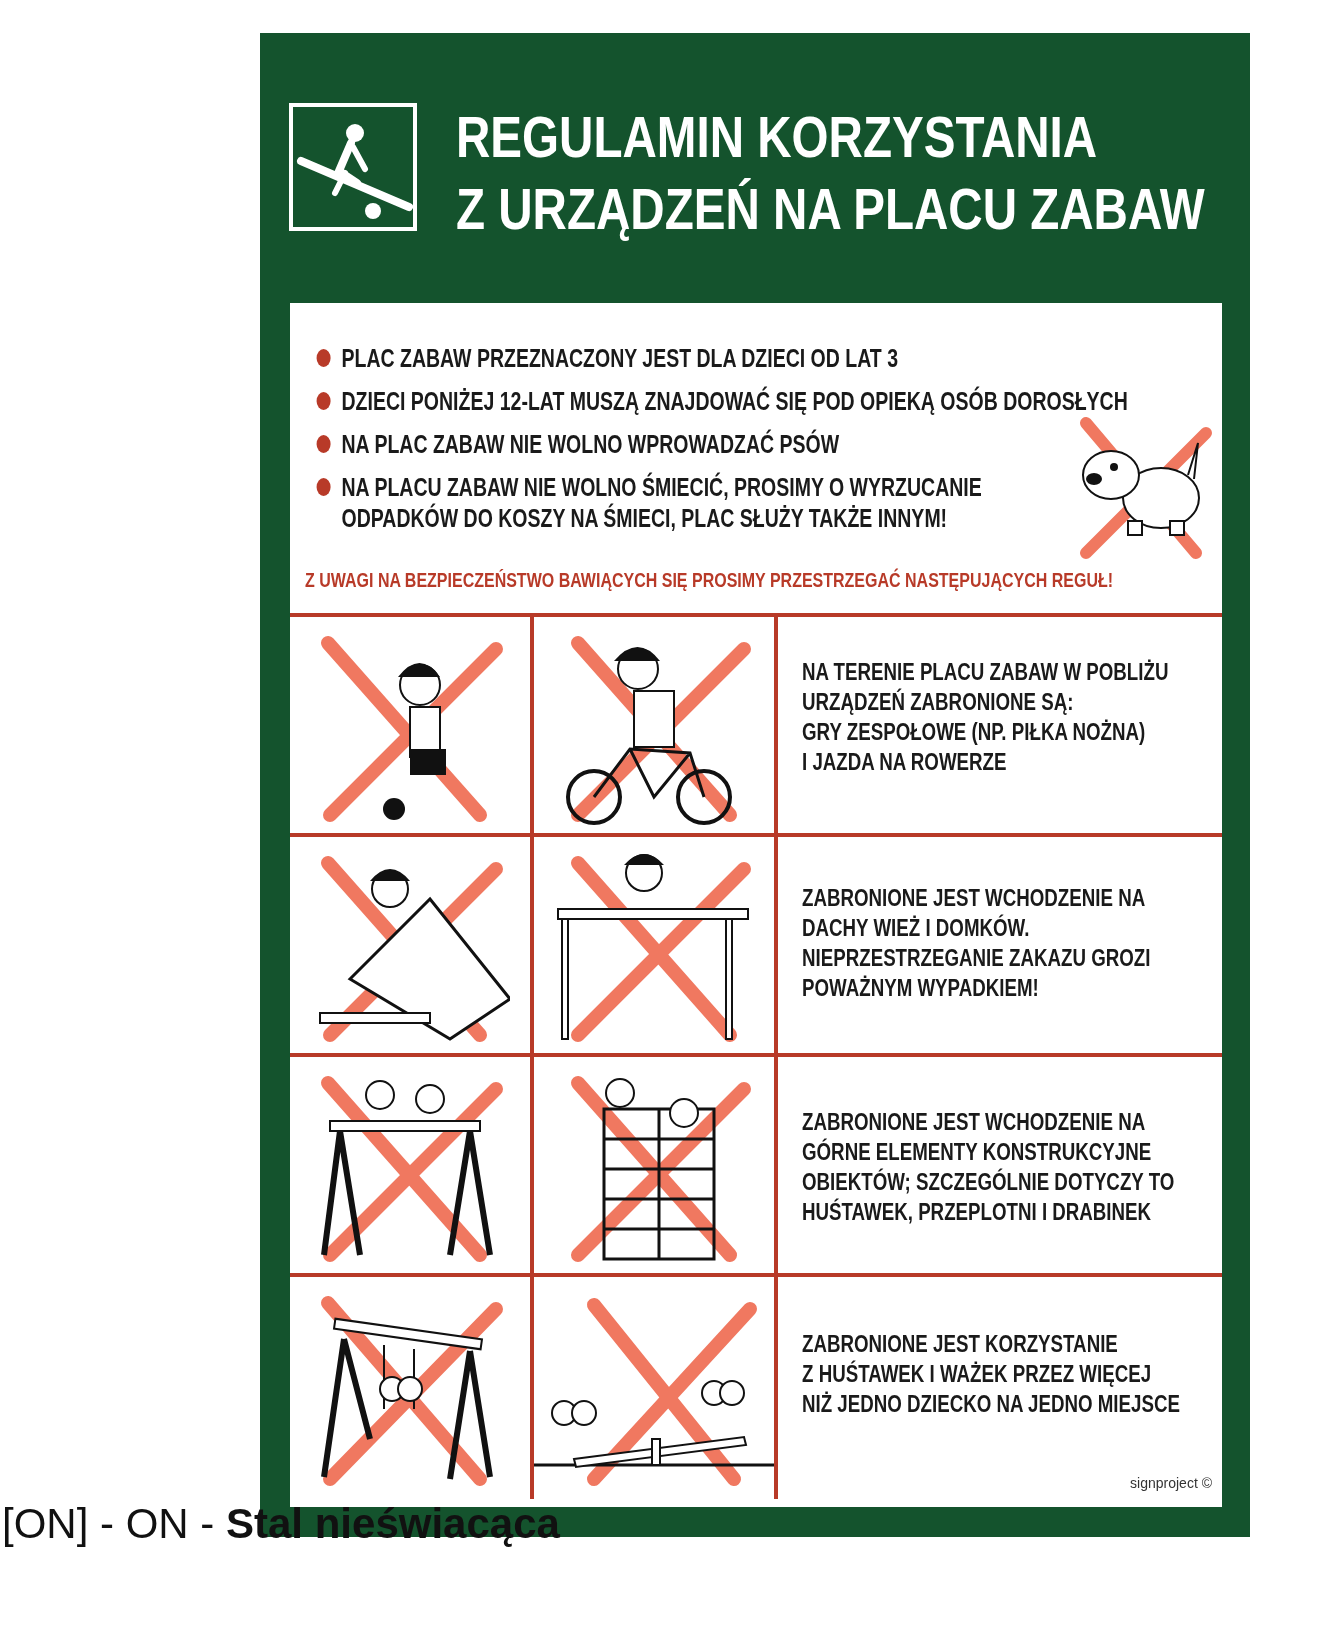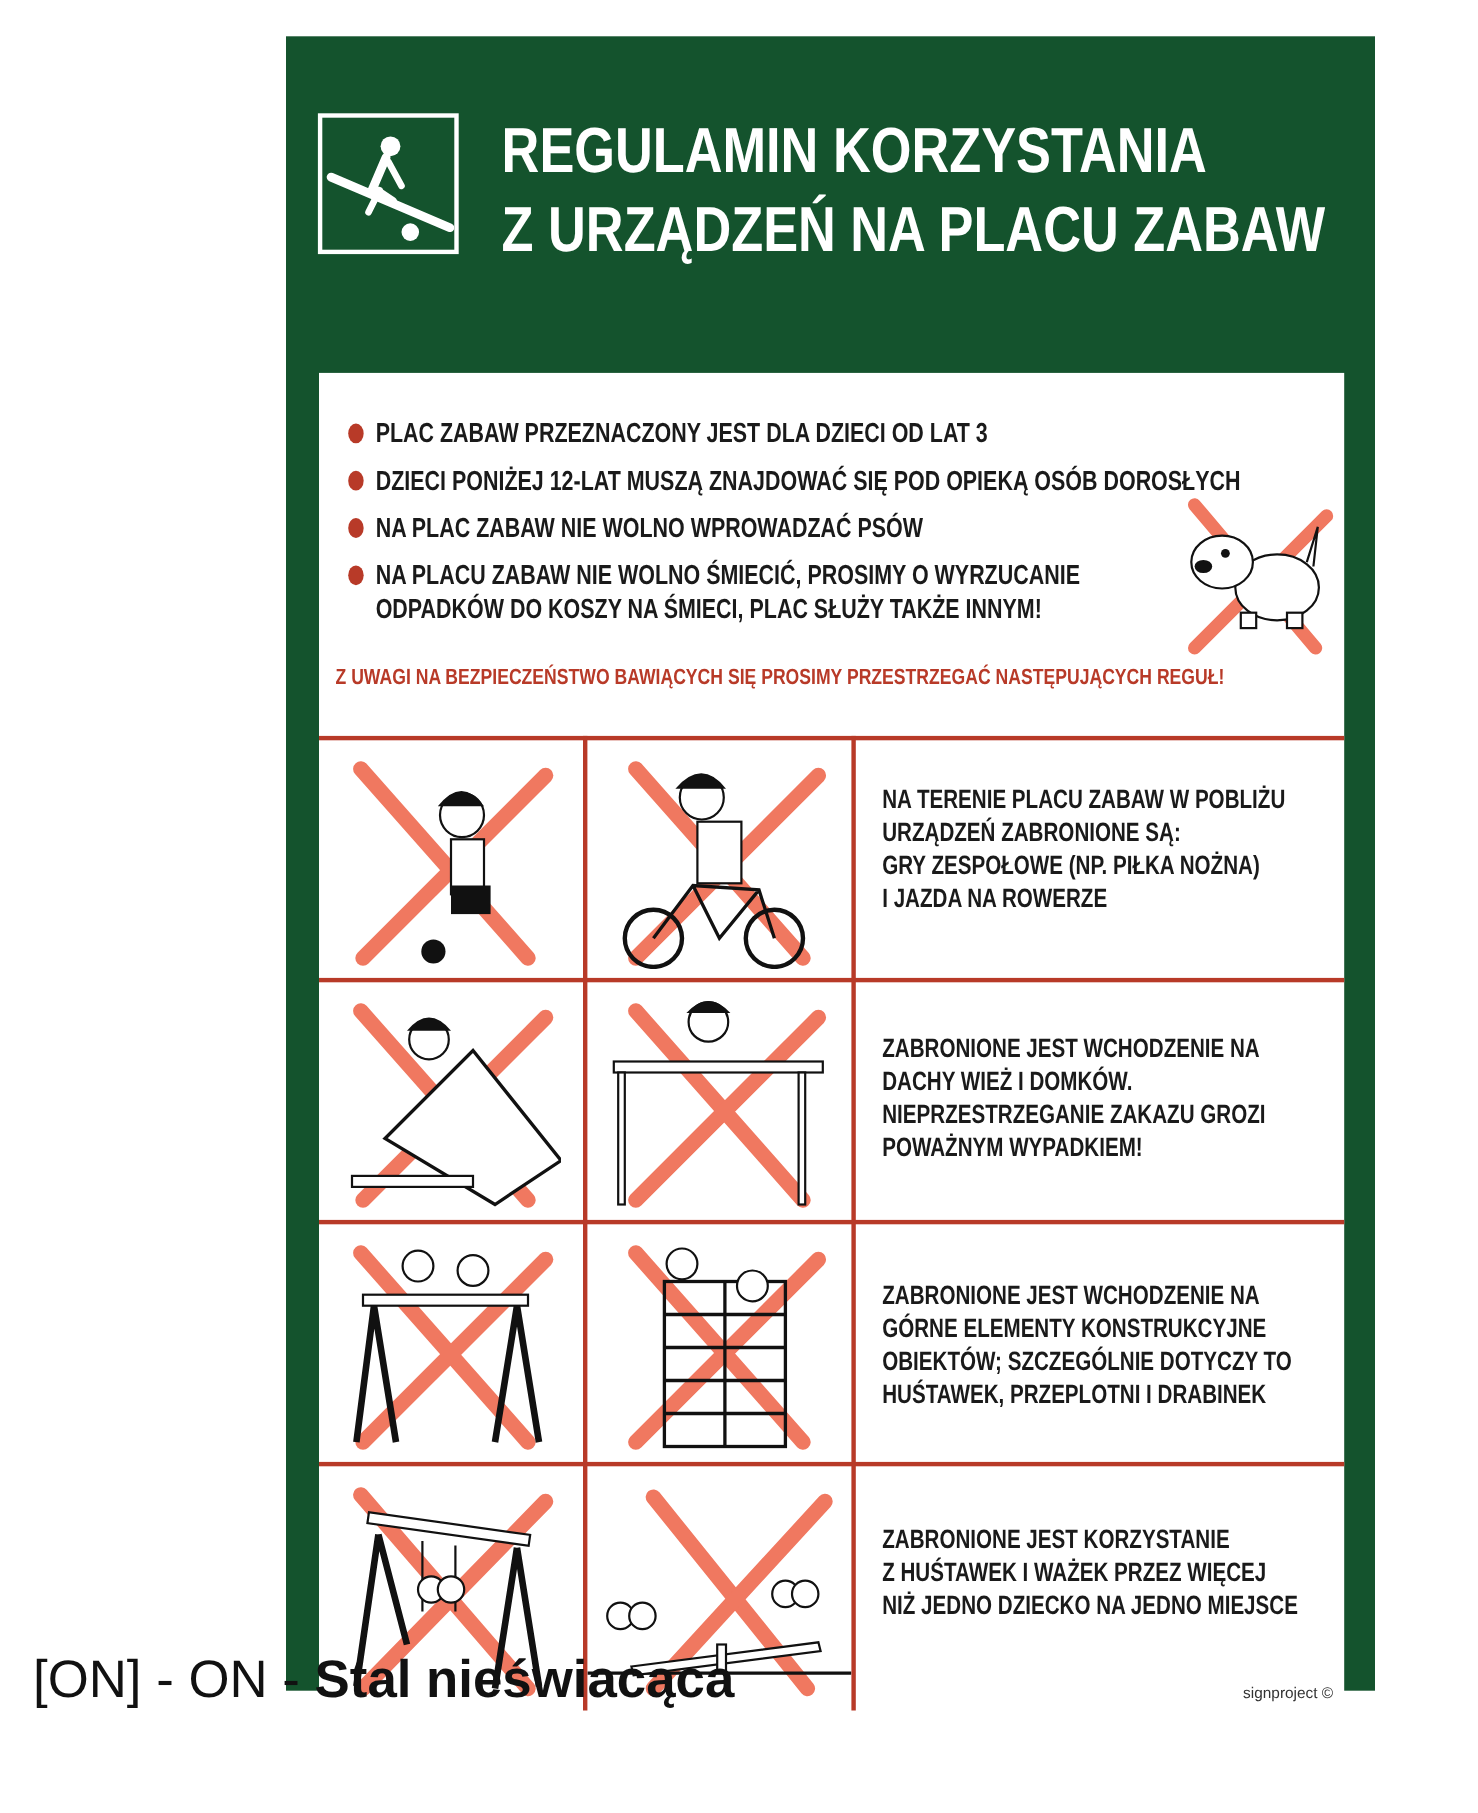--- a/index.html
+++ b/index.html
@@ -1,34 +1,34 @@
 <!DOCTYPE html>
 <html><head>
 <meta charset="utf-8">
 <style>
   html,body{margin:0;padding:0;}
   body{width:1344px;height:1648px;background:#ffffff;position:relative;overflow:hidden;font-family:"Liberation Sans",sans-serif;}
   .sign{position:absolute;left:260px;top:33px;width:990px;height:1504px;background:#14532d;}
   .logo-box{position:absolute;left:29px;top:70px;width:128px;height:128px;border:4px solid #fff;box-sizing:border-box;}
   .title{position:absolute;left:196px;top:68px;color:#fff;font-family:"Liberation Sans",sans-serif;font-weight:bold;font-size:58px;line-height:72px;letter-spacing:0px;transform:scaleX(0.82);transform-origin:left top;white-space:nowrap;}
-  .white{position:absolute;left:30px;top:270px;width:932px;height:1204px;background:#fff;margin-top:36px;}
+  .white{position:absolute;left:30px;top:270px;width:932px;height:1204px;background:#fff;}
   .rules{position:absolute;left:25px;top:40px;}
   .rule{position:relative;padding-left:34px;font-weight:bold;font-size:25px;line-height:31px;color:#1a1a1a;margin-bottom:12px;transform:scaleX(0.78);transform-origin:left top;white-space:nowrap;}
   .rule .dot{position:absolute;left:2px;top:6px;width:18px;height:18px;border-radius:50%;background:#b83a28;}
   .rule .sub{display:block;}
   .notice{position:absolute;left:15px;top:264px;color:#b83a28;font-weight:bold;font-size:20px;line-height:26px;white-space:nowrap;transform:scaleX(0.8);transform-origin:left top;}
   .dog{position:absolute;left:776px;top:110px;width:150px;height:150px;}
-  .grid{position:absolute;left:0;top:330px;width:932px;height:886px;}
+  .grid{position:absolute;left:0;top:310px;width:932px;height:886px;}
   .hline{position:absolute;left:0;width:932px;height:4px;background:#b83a28;}
   .vline{position:absolute;top:0;width:4px;height:886px;background:#b83a28;}
   .cell-pic{position:absolute;}
   .cell-text{position:absolute;left:512px;font-weight:bold;font-size:24px;line-height:30px;color:#1a1a1a;transform:scaleX(0.78);transform-origin:left top;white-space:nowrap;}
   .cell-text span{display:block;}
   .credit{position:absolute;right:10px;bottom:8px;font-size:14px;color:#333;}
-  .caption{position:absolute;left:2px;top:1500px;font-family:"Liberation Sans",sans-serif;font-weight:bold;font-size:48px;color:#111;white-space:nowrap;margin-left:28px;}
+  .caption{position:absolute;left:2px;top:1500px;font-family:"Liberation Sans",sans-serif;font-weight:bold;font-size:42px;color:#111;white-space:nowrap;}
   .caption .first{font-weight:normal;}
 </style>
 </head>
 <body>
 
 <div class="sign">
   <div class="logo-box">
     <svg width="120" height="120" viewBox="0 0 120 120">
       <circle cx="62" cy="26" r="9" fill="#fff"></circle>
       <path d="M58 36 L46 64 L64 76" stroke="#fff" stroke-width="8" fill="none" stroke-linecap="round"></path>

